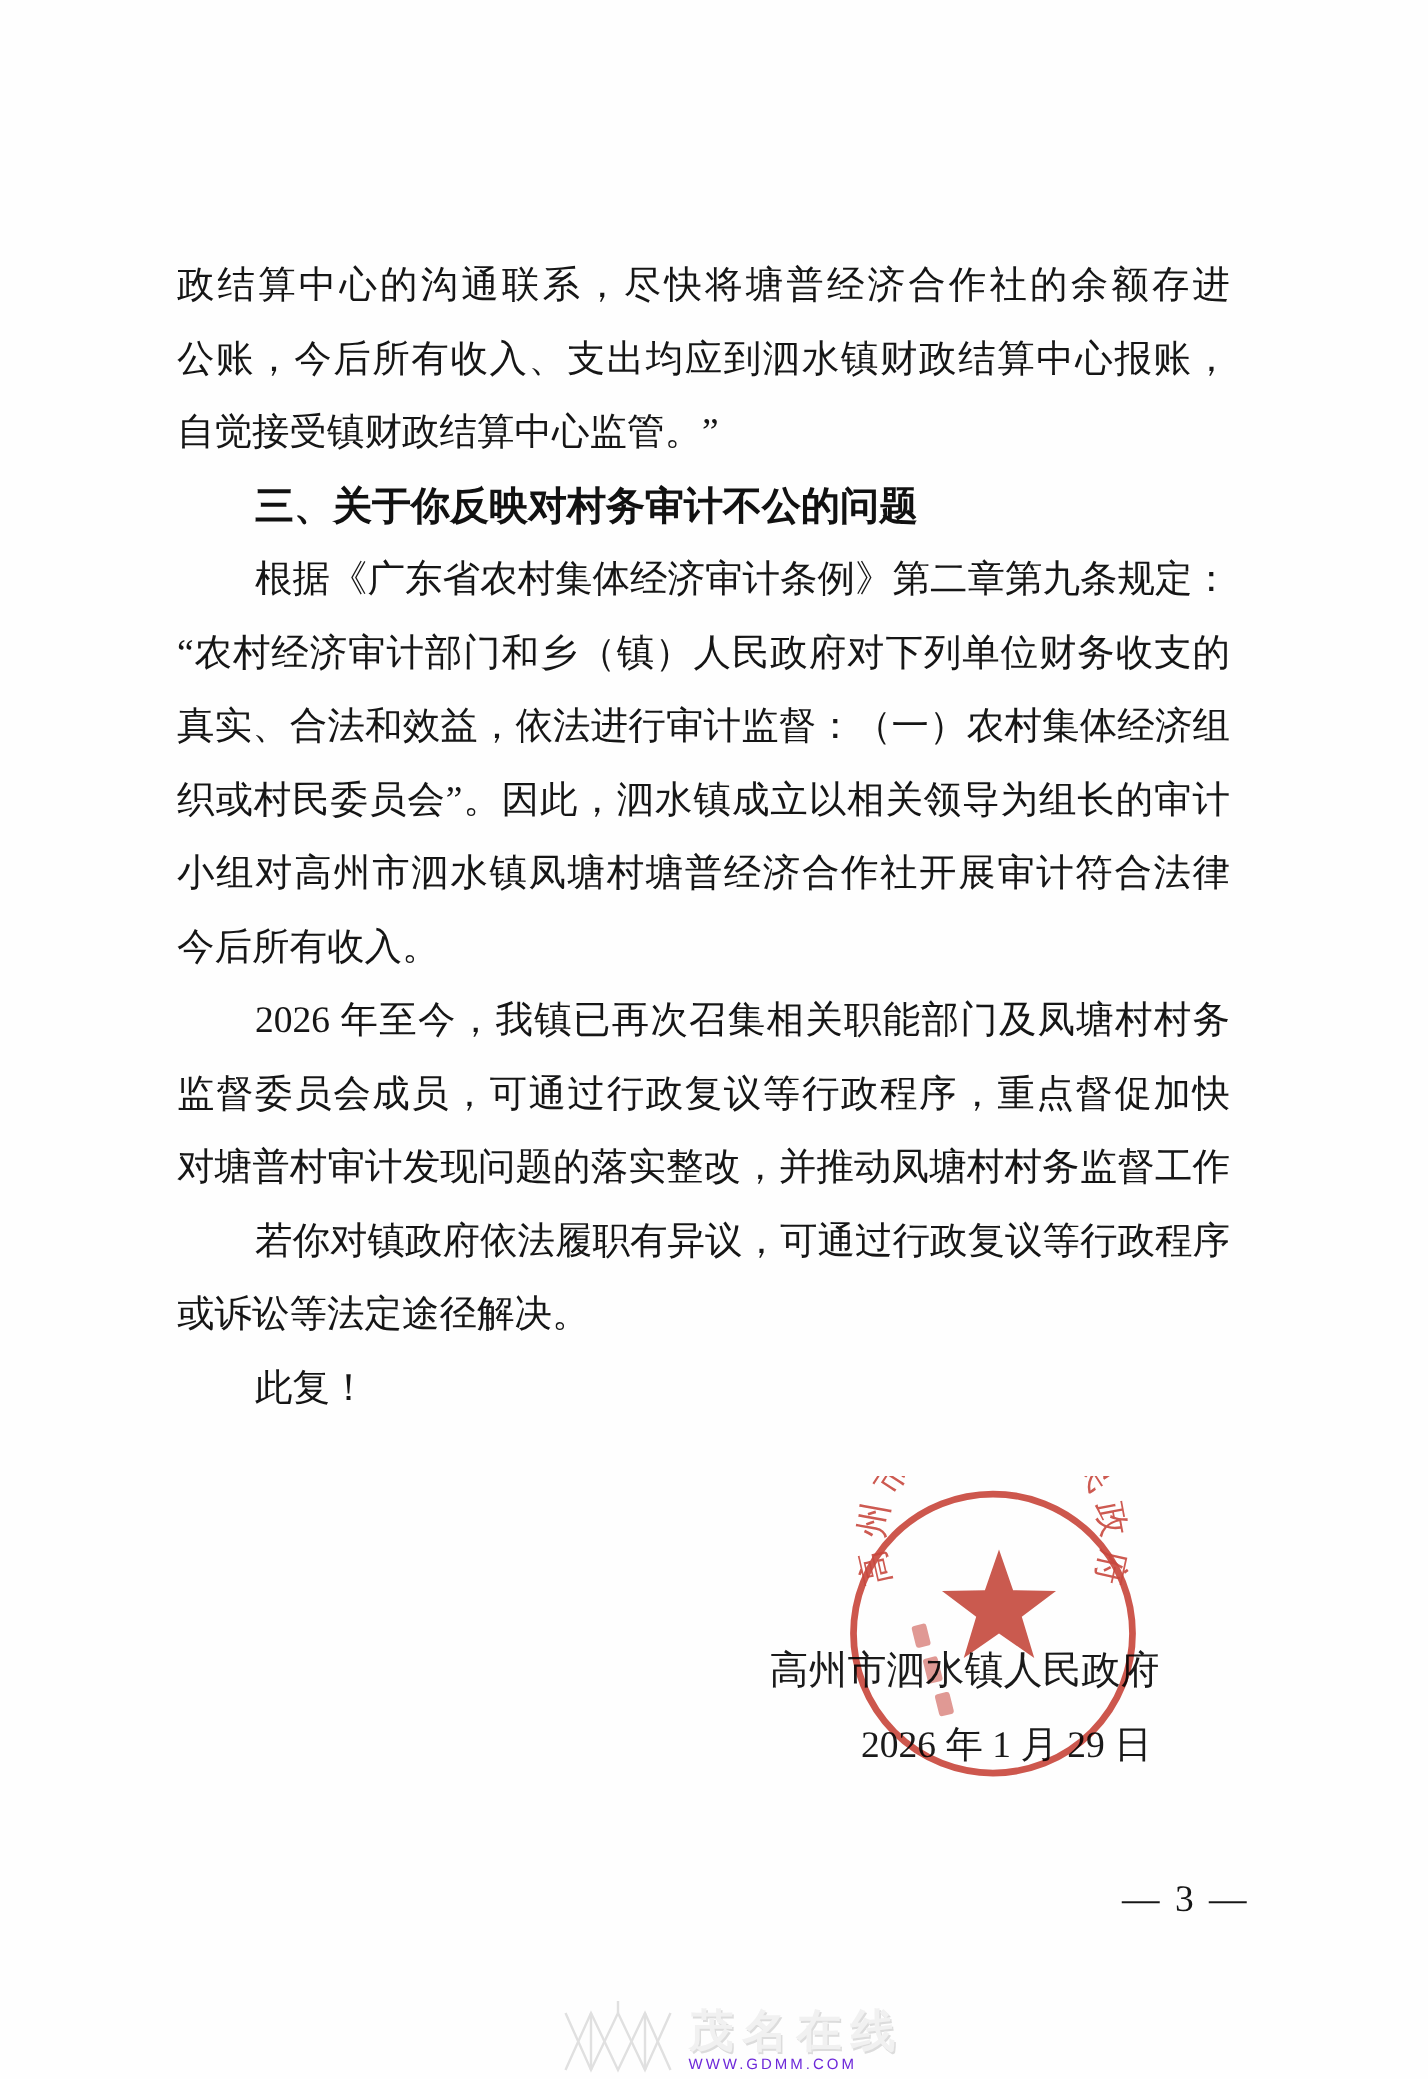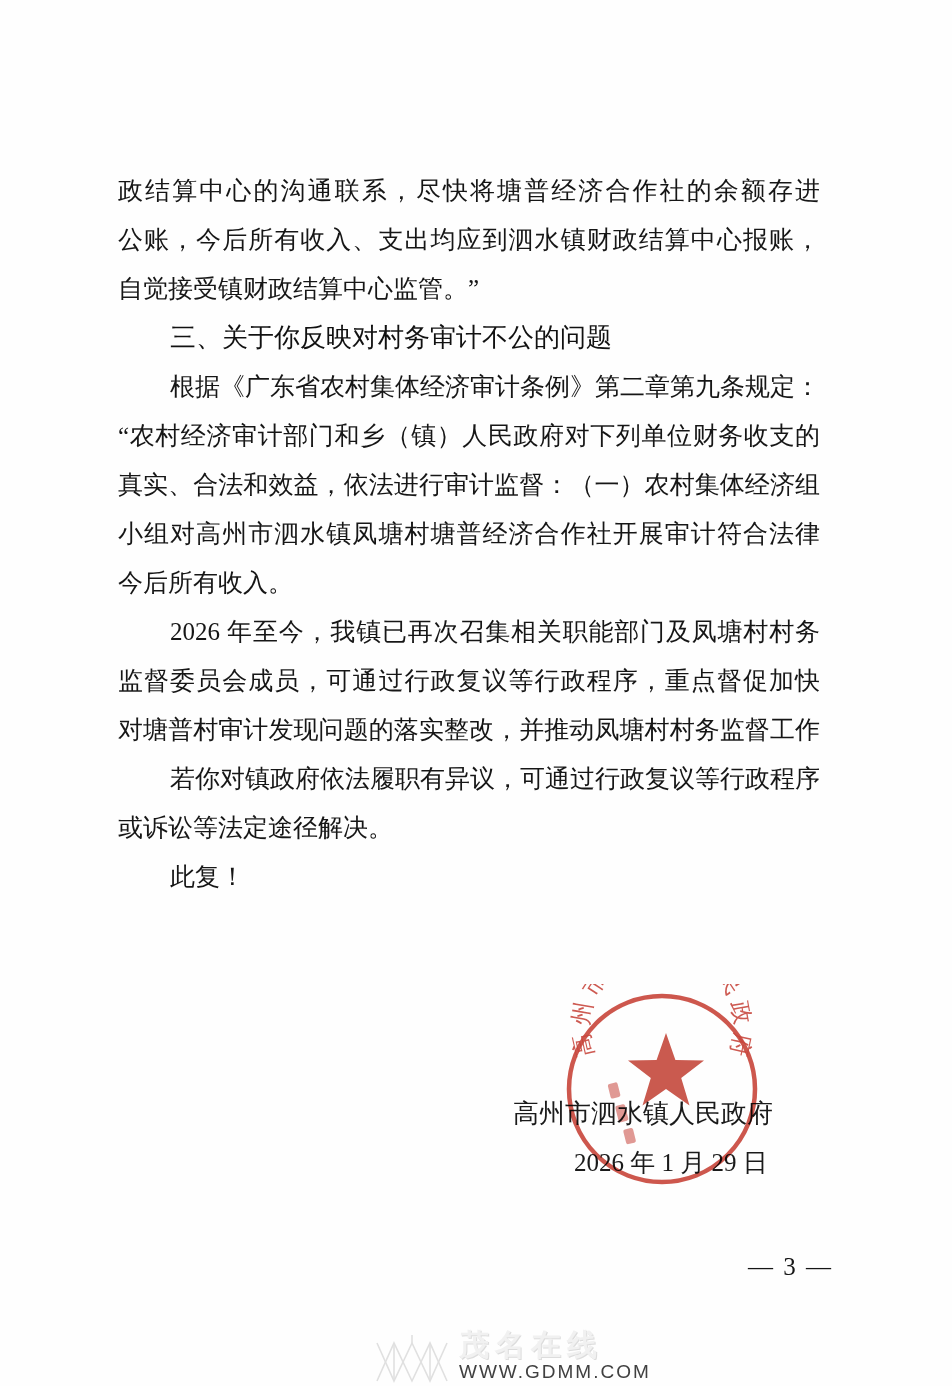--- a/index.html
+++ b/index.html
@@ -25,21 +25,21 @@
     font-size: 25px;
     color: #161616;
     text-align: justify;
     white-space: nowrap;
     font-family: Liberation Serif, serif;
   }
   .doc-line.fill { text-align-last: justify; white-space: normal; }
   .doc-line.indent { padding-left: 52px; }
   .doc-line.heading {
     font-family: "Liberation Sans", "DejaVu Sans", sans-serif;
-    font-weight: normal;
+    font-weight: bold;
     font-size: 26px;
     color: #111;
   }
   
   .sig-org {
     position: absolute;
     left: 513px;
     top: 1096px;
     font-size: 26px;
     color: #1a1a1a;
@@ -89,40 +89,41 @@
     font-weight: bold;
     font-size: 30px;
     line-height: 30px;
     letter-spacing: 6px;
     color: #f1f1f1;
     text-shadow: 1px 1px 0 #dcdcdc;
     white-space: nowrap;
   }
   .wm-url {
     font-family: "Liberation Sans", "DejaVu Sans", sans-serif;
-    font-size: 19px;
+    font-size: 10px;
     letter-spacing: 2px;
-    color: #404040;
+    color: #6d28d9;
     margin-top: 1px;
     white-space: nowrap;
   }
 </style>
 </head>
 <body>
 
 <div class="page">
 
   <div class="content" id="doc-lines">
       <div class="doc-line fill">政结算中心的沟通联系，尽快将塘普经济合作社的余额存进</div>
       <div class="doc-line fill">公账，今后所有收入、支出均应到泗水镇财政结算中心报账，</div>
       <div class="doc-line">自觉接受镇财政结算中心监管。”</div>
       <div class="doc-line heading indent">三、关于你反映对村务审计不公的问题</div>
       <div class="doc-line indent fill">根据《广东省农村集体经济审计条例》第二章第九条规定：</div>
       <div class="doc-line fill">“农村经济审计部门和乡（镇）人民政府对下列单位财务收支的</div>
       <div class="doc-line fill">真实、合法和效益，依法进行审计监督：（一）农村集体经济组</div>
+      <div class="doc-line fill">织或村民委员会”。因此，泗水镇成立以相关领导为组长的审计</div>
       <div class="doc-line fill">小组对高州市泗水镇凤塘村塘普经济合作社开展审计符合法律</div>
       <div class="doc-line">今后所有收入。</div>
       <div class="doc-line indent fill">2026 年至今，我镇已再次召集相关职能部门及凤塘村村务</div>
       <div class="doc-line fill">监督委员会成员，可通过行政复议等行政程序，重点督促加快</div>
       <div class="doc-line fill">对塘普村审计发现问题的落实整改，并推动凤塘村村务监督工作</div>
       <div class="doc-line indent fill">若你对镇政府依法履职有异议，可通过行政复议等行政程序</div>
       <div class="doc-line">或诉讼等法定途径解决。</div>
       <div class="doc-line indent">此复！</div>
     </div>
 

